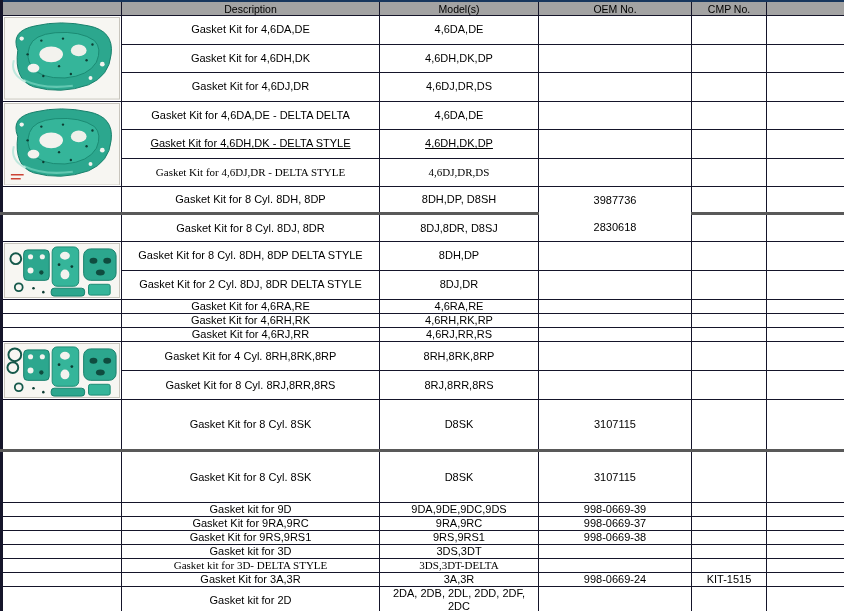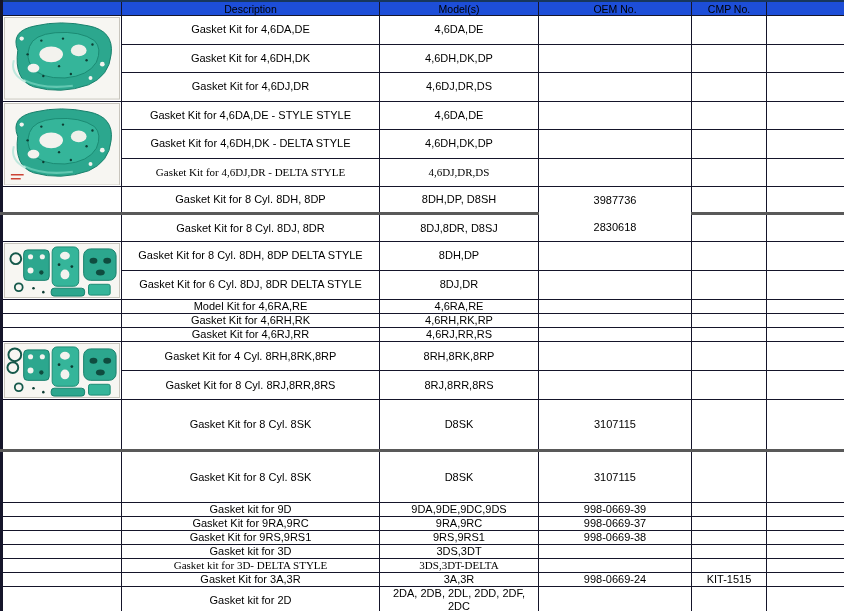--- a/index.html
+++ b/index.html
@@ -3,21 +3,21 @@
 <meta charset="utf-8">
 <style>
   html,body{margin:0;padding:0;background:#ffffff;}
   body{width:844px;height:611px;overflow:hidden;font-family:"Liberation Sans",sans-serif;}
   .page{width:844px;height:611px;}
   table.catalog{
     border-collapse:collapse;table-layout:fixed;width:844px;
     border:2px solid #15152a;border-left-width:3px;
   }
   th{
-    background:#1d4ed8;font-weight:normal;font-size:10.5px;color:#000;
+    background:#a3a3a3;font-weight:normal;font-size:10.5px;color:#000;
     border:1px solid #15152a;border-top:2px solid #17365d;
     height:13px;padding:0;text-align:center;vertical-align:middle;
   }
   td{
     border:1px solid #15152a;font-size:11px;color:#000;
     text-align:center;vertical-align:middle;
     padding:0 6px;line-height:1.18;overflow:hidden;
   }
   td.img-cell{padding:1px;background:#ffffff;}
   td.img-cell svg{display:block;width:100%;height:100%;}
@@ -114,27 +114,27 @@
                 <circle cx="84" cy="44" r="1.2"></circle>
                 <circle cx="56" cy="50" r="1.2"></circle>
                 <circle cx="68" cy="58" r="1.2"></circle>
                 <circle cx="40" cy="60" r="1.2"></circle>
                 <circle cx="90" cy="28" r="1.2"></circle>
                 <circle cx="24" cy="38" r="1.2"></circle>
               </g>
               <path d="M7 73 h13 M7 77 h10" stroke="#cc4436" stroke-width="1.6" fill="none"></path>
             </svg>
           </td>
-          <td>Gasket Kit for 4,6DA,DE - STYLE STYLE</td>
+          <td>Gasket Kit for 4,6DA,DE - DELTA DELTA</td>
           <td>4,6DA,DE</td>
           <td></td>
           <td></td>
           <td></td>
         </tr>
-        <tr style="height: 27px;">
+        <tr style="height: 27px; text-decoration: underline;">
           <td>Gasket Kit for 4,6DH,DK - DELTA STYLE</td>
           <td>4,6DH,DK,DP</td>
           <td></td>
           <td></td>
           <td></td>
         </tr>
         <tr style="height: 27px; font-family: Liberation Serif, serif;">
           <td>Gasket Kit for 4,6DJ,DR - DELTA STYLE</td>
           <td>4,6DJ,DR,DS</td>
           <td></td>
@@ -183,29 +183,29 @@
               <circle cx="40" cy="50" r="1.3" fill="#0d3d33"></circle>
             </svg>
           </td>
           <td>Gasket Kit for 8 Cyl. 8DH, 8DP DELTA STYLE</td>
           <td>8DH,DP</td>
           <td></td>
           <td></td>
           <td></td>
         </tr>
         <tr style="height: 28px;">
-          <td>Gasket Kit for 6 Cyl. 8DJ, 8DR DELTA STYLE</td>
+          <td>Gasket Kit for 2 Cyl. 8DJ, 8DR DELTA STYLE</td>
           <td>8DJ,DR</td>
           <td></td>
           <td></td>
           <td></td>
         </tr>
         <tr style="height: 14px;">
           <td></td>
-          <td>Model Kit for 4,6RA,RE</td>
+          <td>Gasket Kit for 4,6RA,RE</td>
           <td>4,6RA,RE</td>
           <td></td>
           <td></td>
           <td></td>
         </tr>
         <tr style="height: 14px;">
           <td></td>
           <td>Gasket Kit for 4,6RH,RK</td>
           <td>4,6RH,RK,RP</td>
           <td></td>

